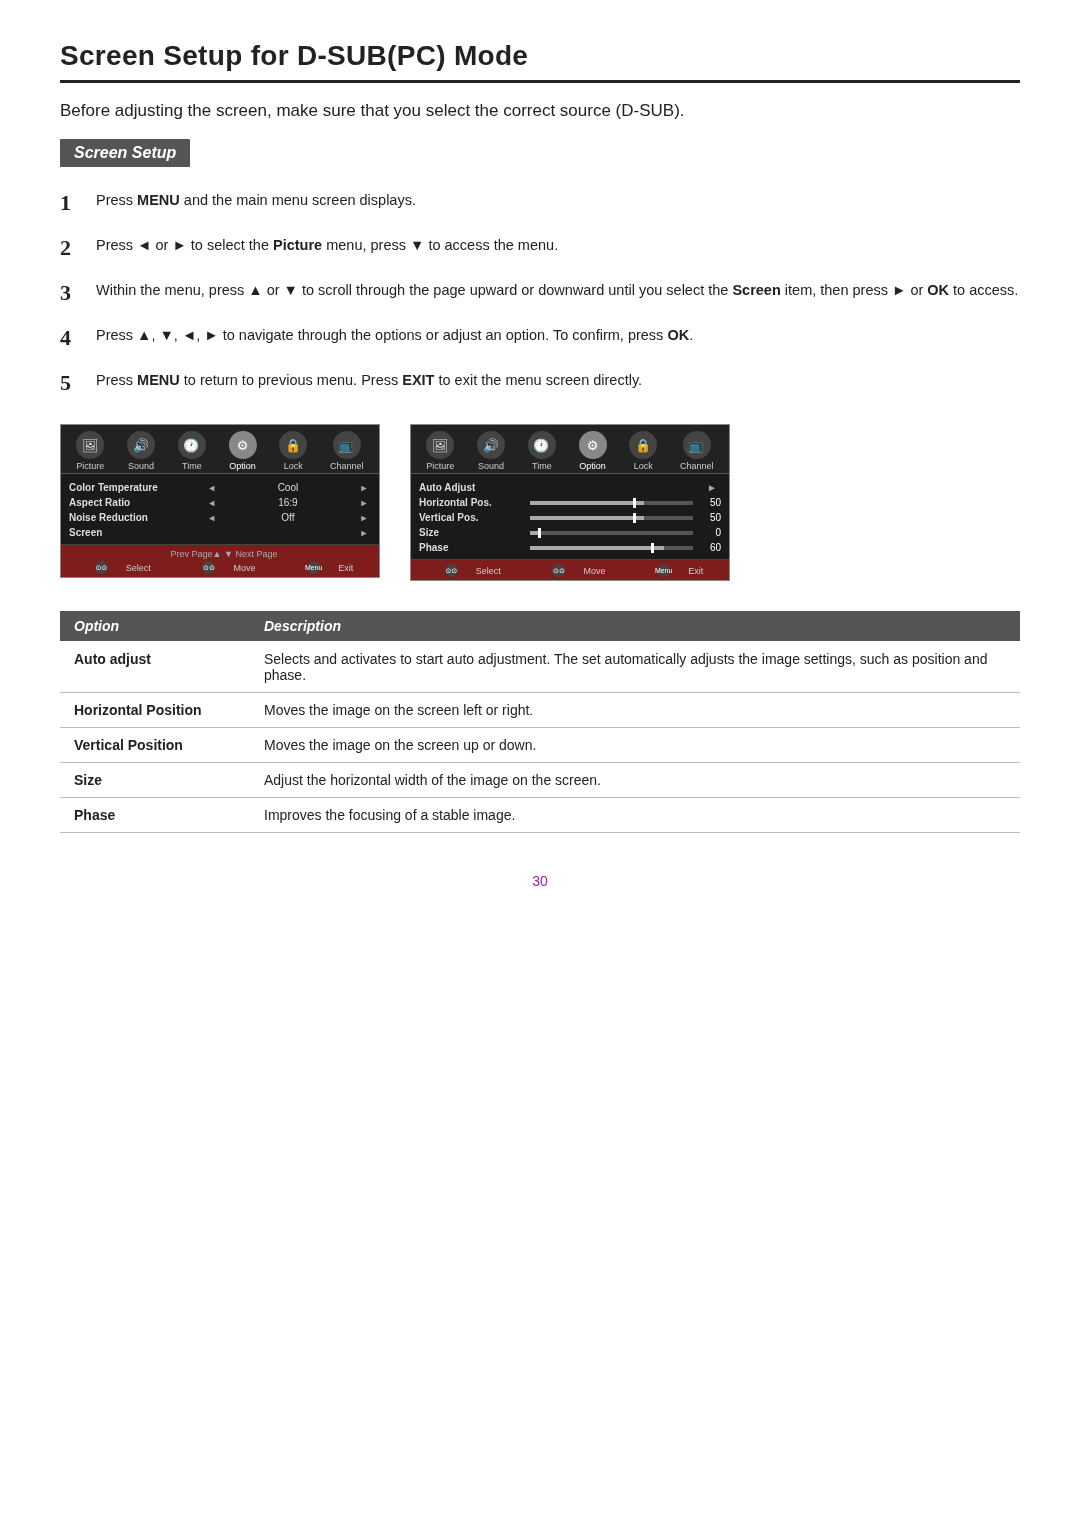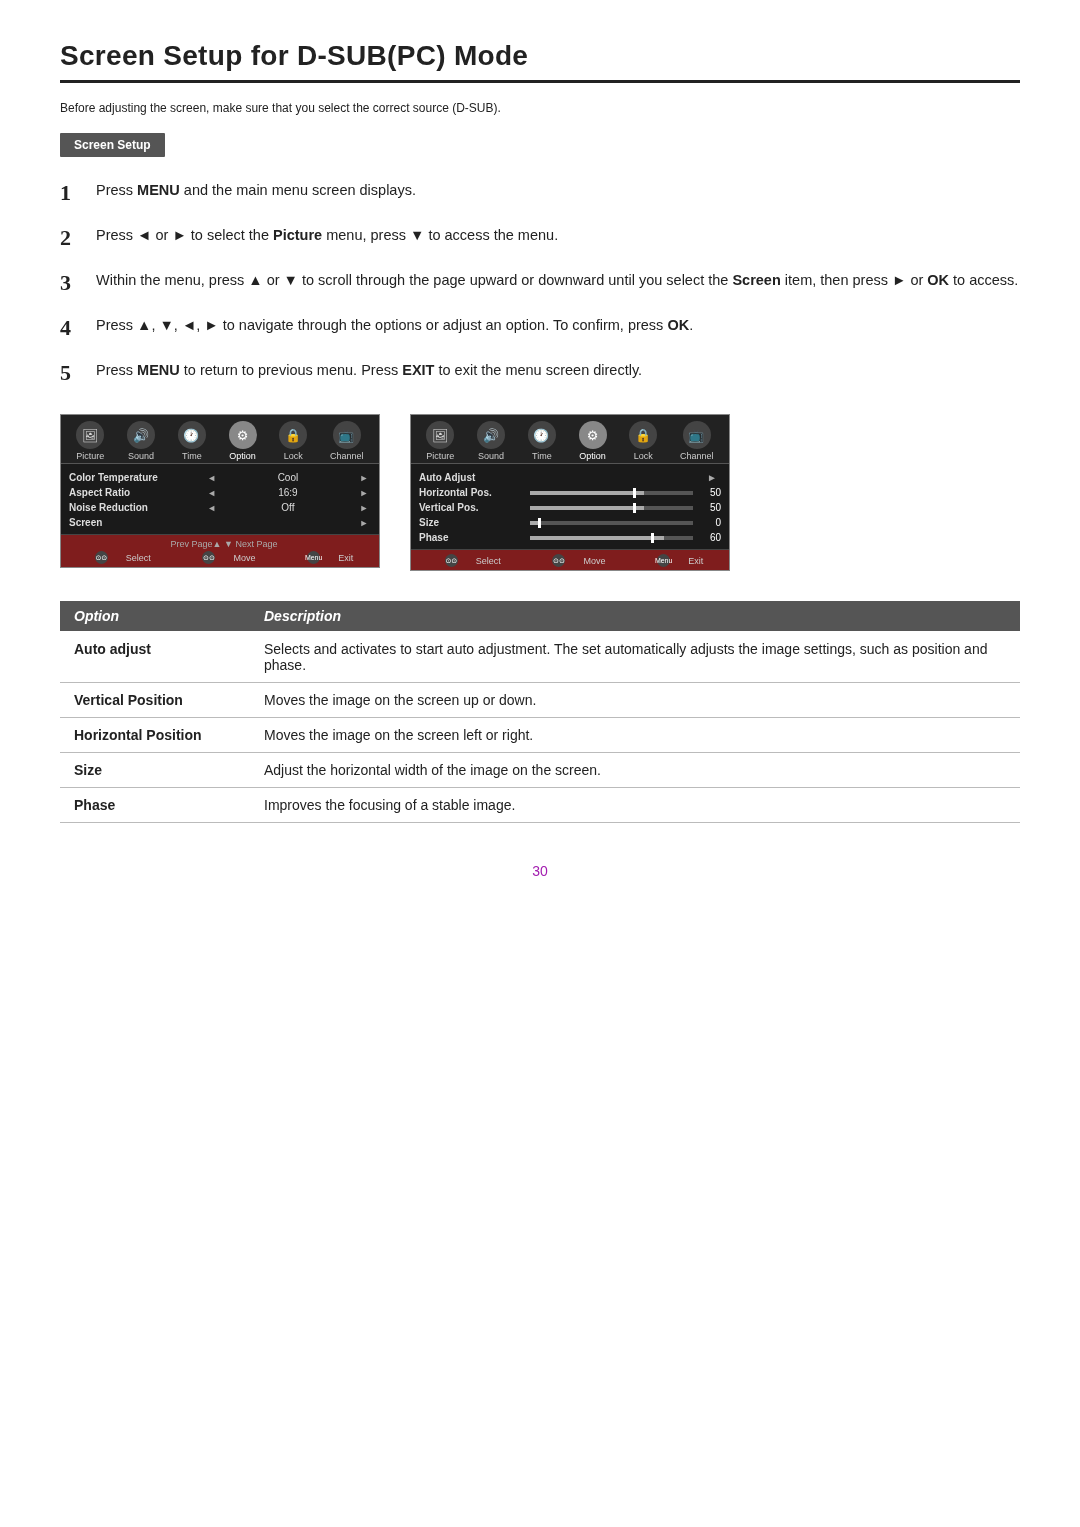--- a/index.html
+++ b/index.html
@@ -17,32 +17,33 @@
       font-weight: 900;
       margin-bottom: 8px;
       letter-spacing: 0.3px;
     }
     .title-divider {
       border: none;
       border-top: 3px solid #222;
       margin-bottom: 18px;
     }
     .intro-text {
-      font-size: 12px;
+      font-size: 17px;
       margin-bottom: 18px;
     }
     .section-header {
       background: #555;
       color: #fff;
-      font-size: 12px;
+      font-size: 16px;
       font-weight: bold;
       padding: 5px 14px;
       display: inline-block;
       margin-bottom: 22px;
       border-radius: 1px;
+      font-style: italic;
     }
     .steps {
       list-style: none;
       margin-bottom: 24px;
     }
     .steps li {
       display: flex;
       align-items: flex-start;
       margin-bottom: 14px;
       font-size: 14.5px;
@@ -449,26 +450,26 @@
       <th>Option</th>
       <th>Description</th>
     </tr>
   </thead>
   <tbody id="option-table-body">
       <tr>
         <td>Auto adjust</td>
         <td>Selects and activates to start auto adjustment. The set automatically adjusts the image settings, such as position and phase.</td>
       </tr>
       <tr>
+        <td>Horizontal Position</td>
+        <td>Moves the image on the screen left or right.</td>
+      </tr>
+      <tr>
         <td>Vertical Position</td>
         <td>Moves the image on the screen up or down.</td>
-      </tr>
-      <tr>
-        <td>Horizontal Position</td>
-        <td>Moves the image on the screen left or right.</td>
       </tr>
       <tr>
         <td>Size</td>
         <td>Adjust the horizontal width of the image on the screen.</td>
       </tr>
       <tr>
         <td>Phase</td>
         <td>Improves the focusing of a stable image.</td>
       </tr>
     </tbody>

